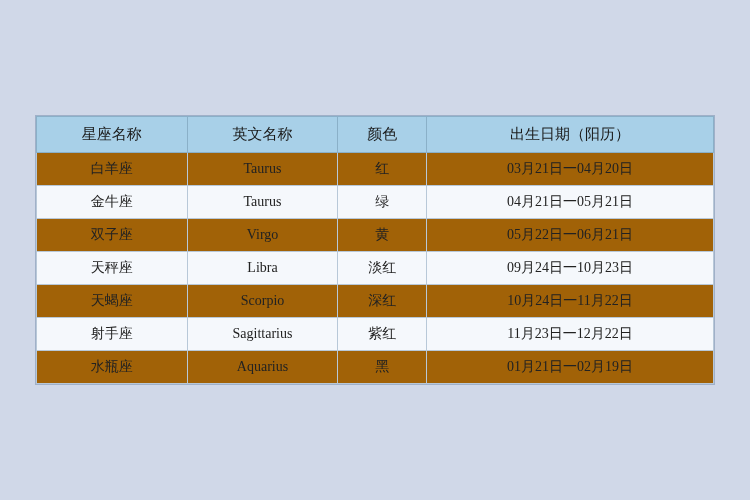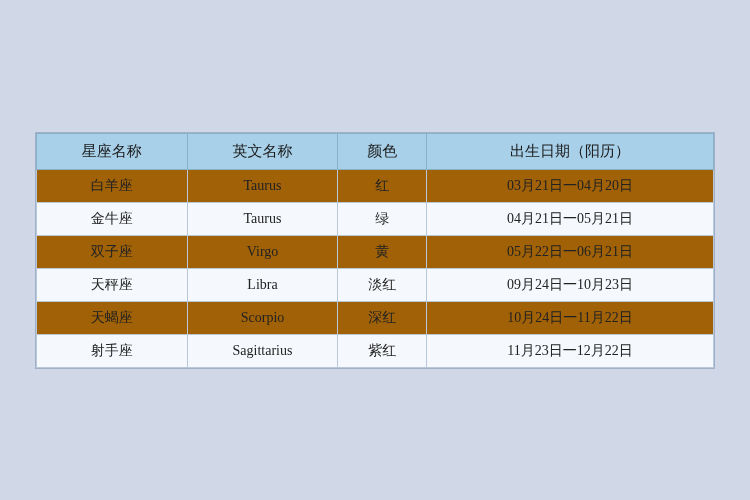--- a/index.html
+++ b/index.html
@@ -89,15 +89,21 @@
           <td>Scorpio</td>
           <td>深红</td>
           <td>10月24日一11月22日</td>
         </tr>
         <tr>
           <td>射手座</td>
           <td>Sagittarius</td>
           <td>紫红</td>
           <td>11月23日一12月22日</td>
         </tr>
+        <tr>
+          <td>水瓶座</td>
+          <td>Aquarius</td>
+          <td>黑</td>
+          <td>01月21日一02月19日</td>
+        </tr>
       </tbody>
   </table>
 </div>
 
 </body></html>

